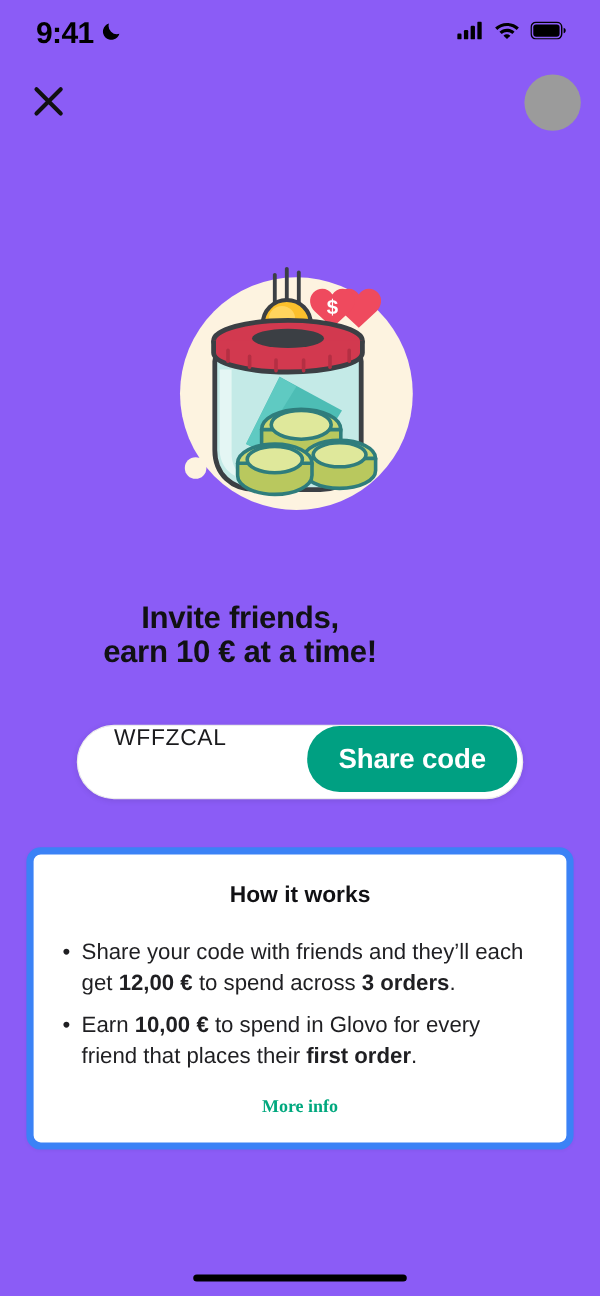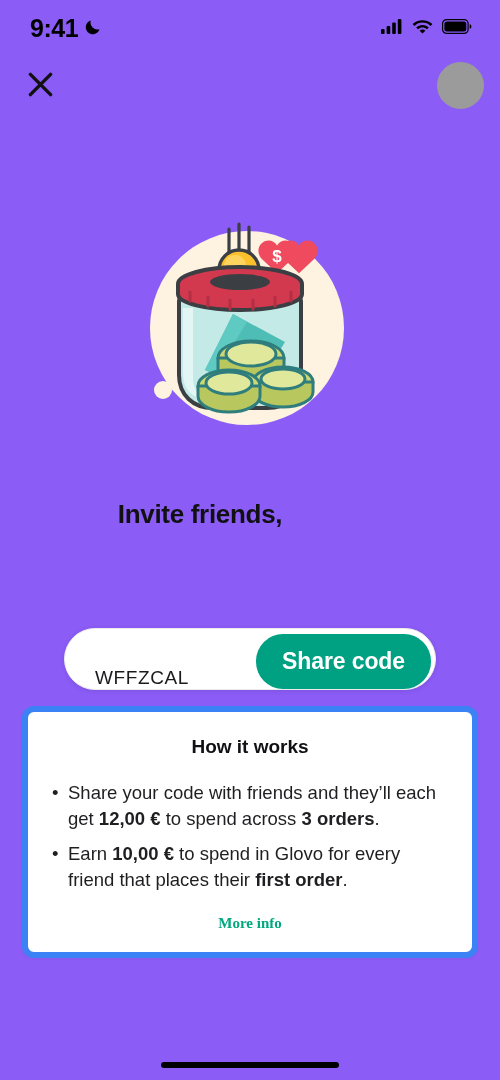--- a/index.html
+++ b/index.html
@@ -95,25 +95,24 @@
   
   .code-row {
     position: absolute;
     top: 604px; left: 64px;
     width: 372px; height: 62px;
     background: #ffffff;
     border: 1px solid #ececec;
     border-radius: 31px;
     box-shadow: 0 1px 5px rgba(0,0,0,0.10);
     display: flex;
-    align-items: flex-end;
+    align-items: flex-start;
     justify-content: space-between;
     padding-left: 30px;
     padding-right: 4px;
-    margin-top: 24px;
   }
   .code-value {
     font-size: 19px;
     color: #1a1a1d;
     letter-spacing: 0.6px;
   }
   .share-btn {
     height: 55px;
     padding: 0 26px;
     border: none;
@@ -290,20 +289,21 @@
         <line x1="95" y1="78" x2="95" y2="87"></line>
         <line x1="118" y1="78" x2="118" y2="87"></line>
         <line x1="140" y1="75" x2="140" y2="84"></line>
         <line x1="156" y1="70" x2="156" y2="79"></line>
       </g>
     </svg>
   </div>
 
   <div class="headline">
     <div>Invite friends,</div>
+    <div>earn 10 € at a time!</div>
   </div>
 
   <div class="code-row">
     <span class="code-value">WFFZCAL</span>
     <button class="share-btn">Share code</button>
   </div>
 
   <div class="info-card">
     <div class="card-title">How it works</div>
     <ul class="bullet-list">

